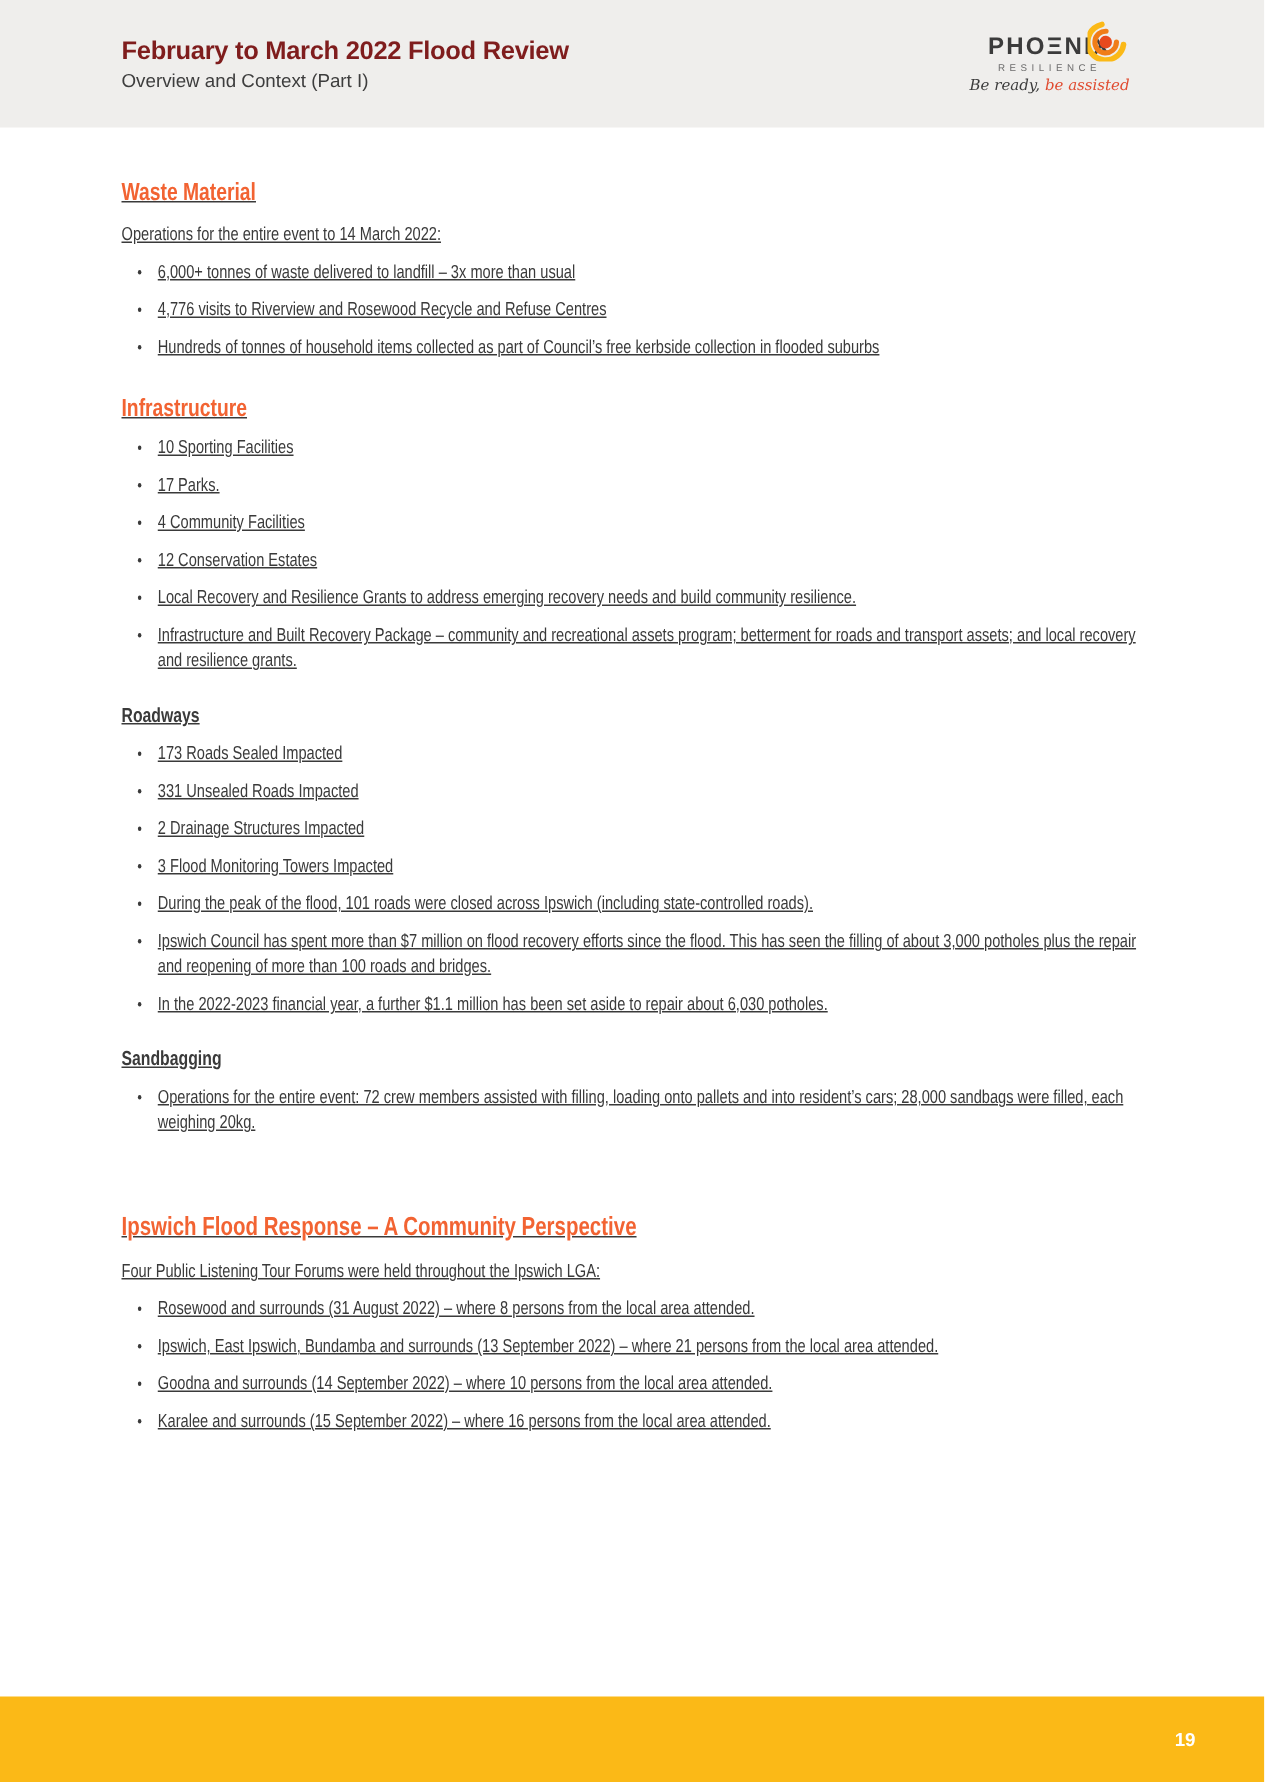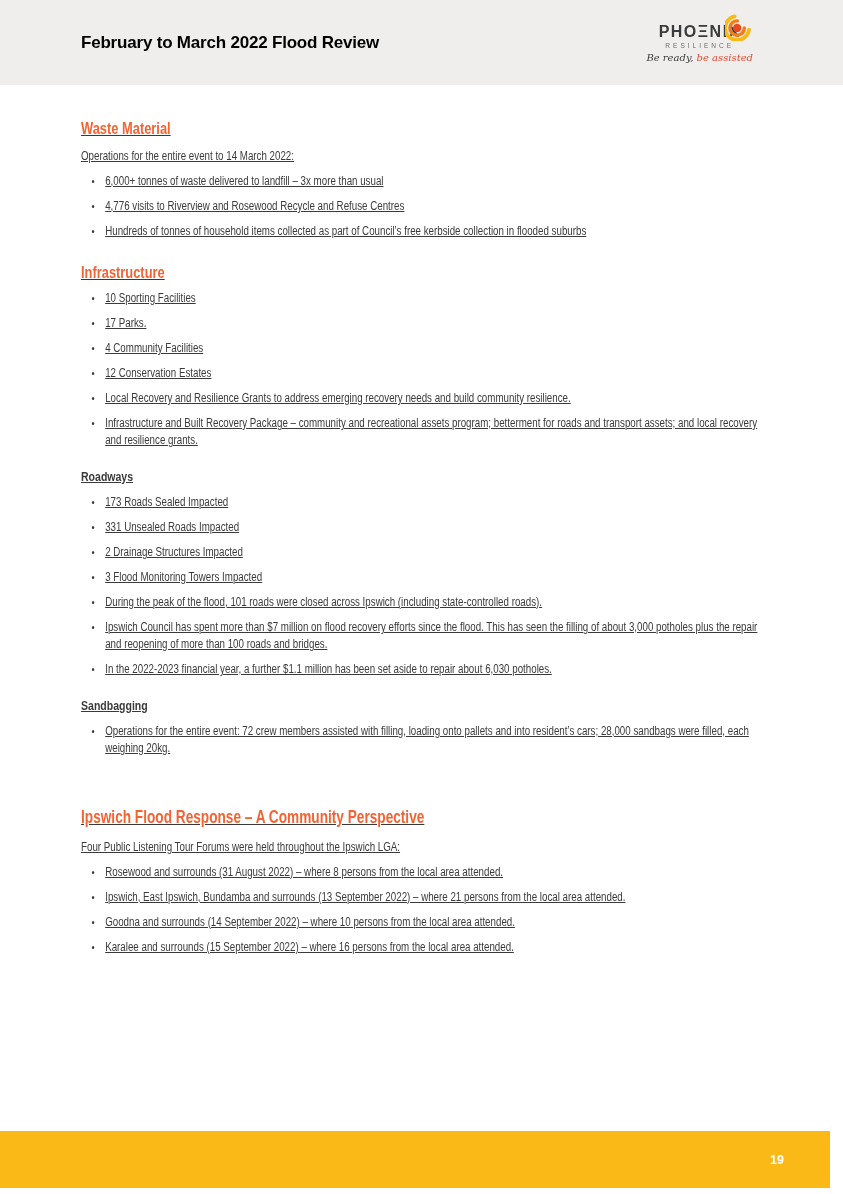--- a/index.html
+++ b/index.html
@@ -18,21 +18,21 @@
     height:85px;
     background:#efeeec;
     display:flex;
     align-items:center;
     justify-content:space-between;
     padding:0 84px 0 81px;
   }
   .doc-title {
     font-size:17px;
     font-weight:bold;
-    color:#000000;
+    color:#7f1d1d;
     letter-spacing:-0.2px;
   }
   .doc-subtitle {
     font-size:12.5px;
     color:#3d3d3d;
     margin-top:3px;
   }
 
   
   .logo { position:relative; text-align:center; padding-right:6px; }
@@ -118,41 +118,42 @@
     position:absolute;
     left:14px; top:7px;
     width:3px; height:3px;
     border-radius:50%;
     background:#3a3a3a;
   }
 
   
   .footer-bar {
     position:absolute;
-    left:0; right:13px; bottom:6px;
+    left:0; right:0; bottom:6px;
     height:57px;
     background:#fbb917;
   }
   .page-number {
     position:absolute;
     right:46px; top:50%;
     transform:translateY(-50%);
     color:#ffffff;
     font-size:12.5px;
     font-weight:bold;
   }
 </style>
 </head>
 <body>
 
 <div class="page">
 
   <div class="header-band">
     <div>
       <div class="doc-title">February to March 2022 Flood Review</div>
+      <div class="doc-subtitle">Overview and Context (Part I)</div>
     </div>
     <div class="logo">
       <div class="logo-top">
         <span class="brand">PHOΞNIX</span>
         <svg class="flame-icon" width="30" height="30" viewBox="0 0 30 30">
           <g transform="rotate(-40 13 15)">
             <circle cx="11" cy="16" r="4.2" fill="#e8491d"></circle>
             <circle cx="11" cy="16" r="7.2" fill="none" stroke="#f07d18" stroke-width="3.4" stroke-dasharray="34 12" stroke-dashoffset="-5" stroke-linecap="round"></circle>
             <circle cx="11" cy="16" r="12" fill="none" stroke="#fbb917" stroke-width="3.8" stroke-dasharray="52 24" stroke-dashoffset="-10" stroke-linecap="round"></circle>
           </g>

